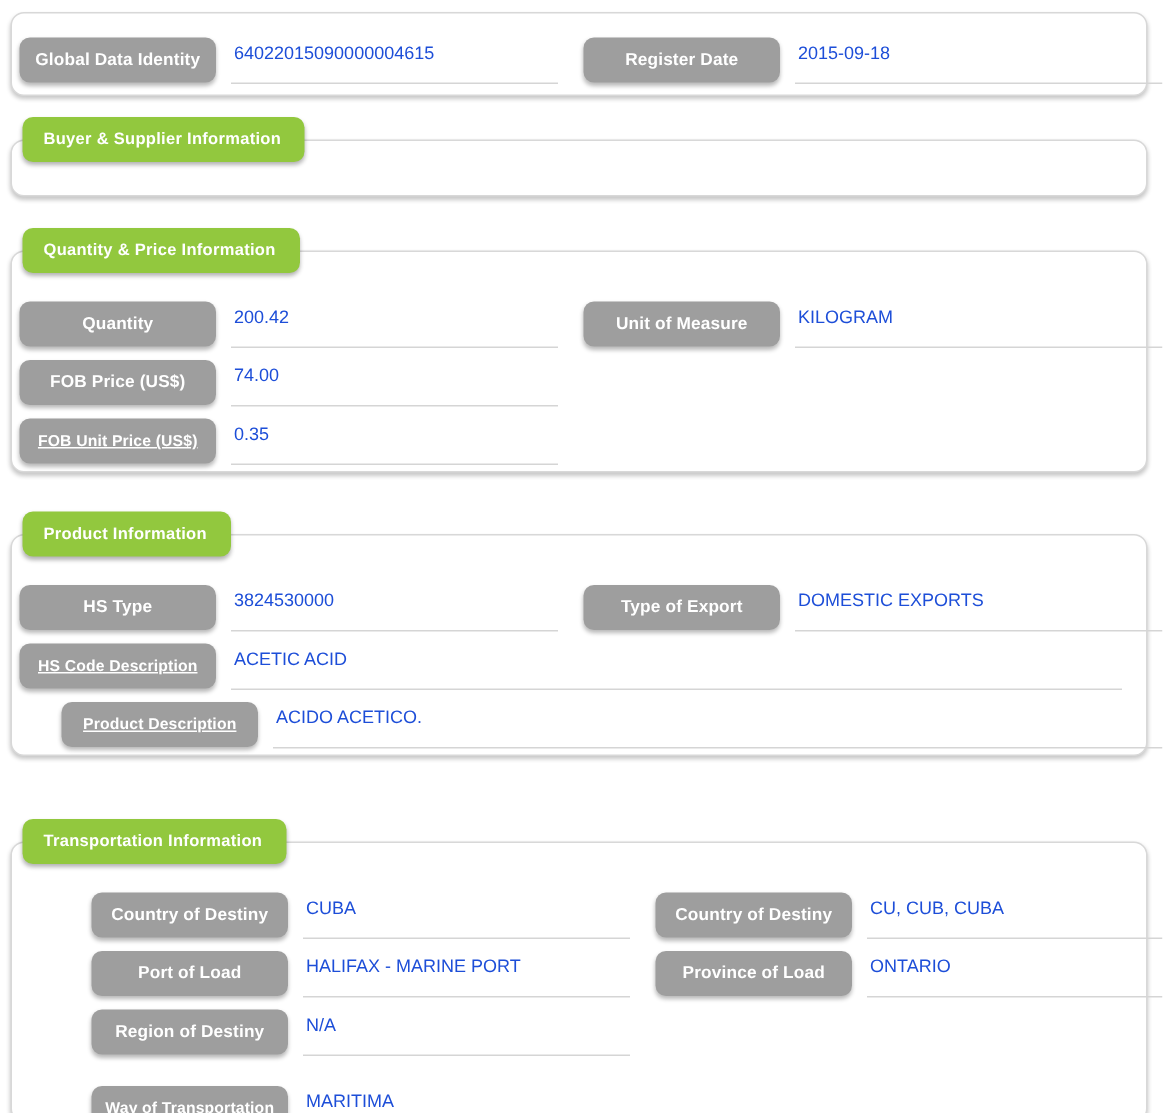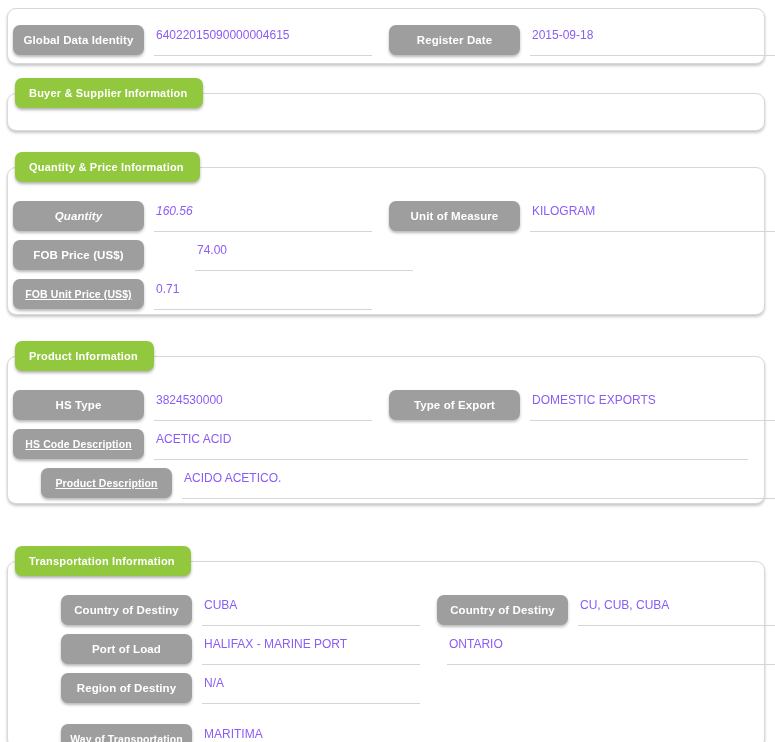--- a/index.html
+++ b/index.html
@@ -77,21 +77,21 @@
     white-space: nowrap;
     box-shadow: 0 2px 3px rgba(0,0,0,0.28);
     letter-spacing: 0.1px;
   }
   .pill.tight { font-size: 10.5px; text-decoration: underline; }
 
   .value {
     margin-left: 10px;
     height: 31px;
     border-bottom: 1px solid #d5d5d5;
-    color: #8b5cf6;
+    color: #1d4ed8;
     font-size: 12px;
     padding-top: 3px;
     padding-left: 2px;
     white-space: nowrap;
     overflow: hidden;
   }
   .value.w-half  { width: 218px; }
   .value.w-full  { width: 594px; }
   .value.w-right { width: 365px; }
 </style>
@@ -117,38 +117,38 @@
   </div>
 
   <div class="panel" style="top:93px;height:38px;">
     <div class="section-tab">Buyer &amp; Supplier Information</div>
   </div>
 
   <div class="panel" style="top:167px;height:148px;">
     <div class="section-tab">Quantity &amp; Price Information</div>
     <div class="rows">
 
-      <div class="row col-left" style="top:28px;font-style:italic;">
+      <div class="row col-left" style="top:28px;">
         <div class="pill">Quantity</div>
-        <div class="value w-half">160.56</div>
+        <div class="value w-half">200.42</div>
       </div>
 
       <div class="row col-right" style="top:28px;">
         <div class="pill">Unit of Measure</div>
         <div class="value w-right">KILOGRAM</div>
       </div>
 
-      <div class="row col-left" style="top:67px;gap:41px;">
+      <div class="row col-left" style="top:67px;">
         <div class="pill">FOB Price (US$)</div>
         <div class="value w-half">74.00</div>
       </div>
 
       <div class="row col-left" style="top:106px;">
         <div class="pill tight">FOB Unit Price (US$)</div>
-        <div class="value w-half">0.71</div>
+        <div class="value w-half">0.35</div>
       </div>
 
     </div>
   </div>
 
   <div class="panel" style="top:356px;height:148px;">
     <div class="section-tab">Product Information</div>
     <div class="rows">
 
       <div class="row col-left" style="top:28px;">
@@ -187,20 +187,21 @@
         <div class="pill">Country of Destiny</div>
         <div class="value w-right">CU, CUB, CUBA</div>
       </div>
 
       <div class="row col-left" style="top:67px;">
         <div class="pill">Port of Load</div>
         <div class="value w-half">HALIFAX - MARINE PORT</div>
       </div>
 
       <div class="row col-right" style="top:67px;">
+        <div class="pill">Province of Load</div>
         <div class="value w-right">ONTARIO</div>
       </div>
 
       <div class="row col-left" style="top:106px;">
         <div class="pill">Region of Destiny</div>
         <div class="value w-half">N/A</div>
       </div>
 
       <div class="row col-left" style="top:145px;margin-top:12px;">
         <div class="pill tight">Way of Transportation</div>

